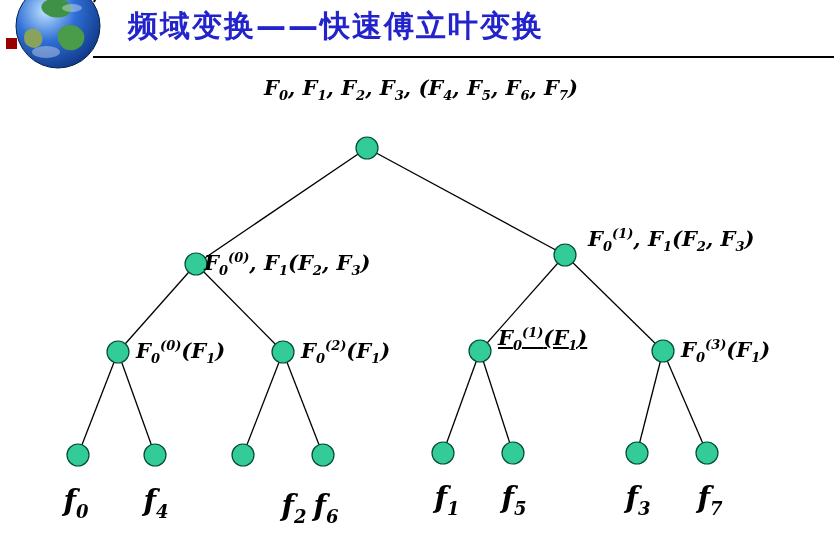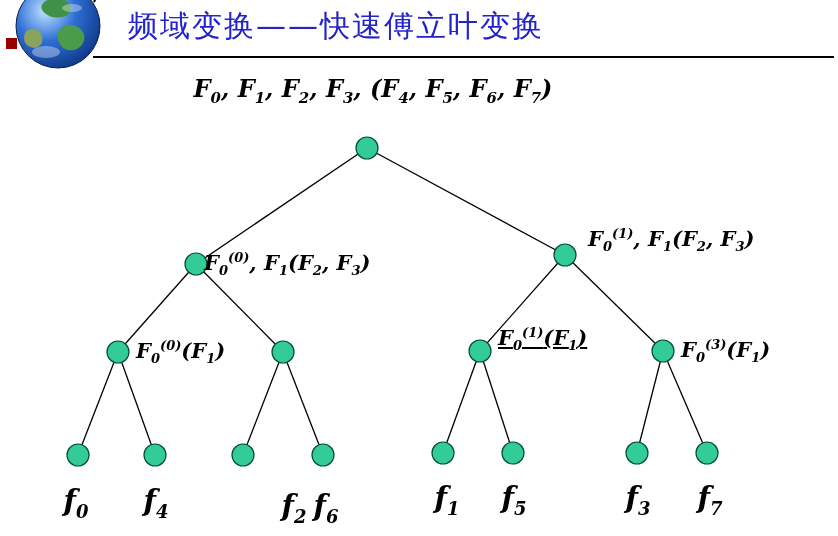--- a/index.html
+++ b/index.html
@@ -6,40 +6,40 @@
   .slide {
     position:relative; width:838px; height:536px;
     background:#ffffff; overflow:hidden;
     font-family:"DejaVu Serif", serif;
   }
   
   .globe-wrap { position:absolute; left:6px; top:-18px; width:104px; height:92px; }
   .slide-title {
     position:absolute; left:128px; top:6px; margin:0;
     font-family:"DejaVu Sans", sans-serif;
-    font-size:30px; font-weight:normal; letter-spacing:2px;
+    font-size:30px; font-weight:bold; letter-spacing:2px;
     color:#2323cc; white-space:nowrap;
   }
   .title-underline {
     position:absolute; left:93px; top:56px; width:741px; height:2px;
     background:#000000;
   }
   .red-accent { position:absolute; left:6px; top:38px; width:11px; height:11px; background:#990000; }
   
   .tree-svg { position:absolute; left:0; top:0; width:838px; height:536px; }
   .tree-svg line { stroke:#000000; stroke-width:1.3; }
   .tree-svg circle { fill:#33cc99; stroke:#004d33; stroke-width:1.2; }
   .math-label {
     position:absolute; white-space:nowrap; color:#000000;
     font-family:"DejaVu Serif", serif; font-style:italic; font-weight:bold;
     font-size:21px; line-height:1.1;
   }
   .math-label sup { font-size:0.62em; }
   .math-label sub { font-size:0.62em; }
-  .root-caption { font-size:24px; transform:translateX(-50%); }
+  .root-caption { font-size:21px; transform:translateX(-50%);margin-left:48px; }
   .leaf-label { font-size:29px; transform:translateX(-50%); }
 </style>
 </head>
 <body>
 
 <div class="slide">
 
   <div class="globe-wrap">
     <svg width="104" height="92" viewBox="0 0 104 92">
       <defs>
@@ -97,20 +97,21 @@
       <circle cx="707" cy="453" r="11"></circle>
     </g>
   </svg>
 
   <div class="math-label root-caption" style="left:373px; top:76px;">F<sub>0</sub>, F<sub>1</sub>, F<sub>2</sub>, F<sub>3</sub>, (F<sub>4</sub>, F<sub>5</sub>, F<sub>6</sub>, F<sub>7</sub>)</div>
 
   <div class="math-label" style="left:204px; top:251px;text-align:right;">F<sub>0</sub><sup>(0)</sup>, F<sub>1</sub>(F<sub>2</sub>, F<sub>3</sub>)</div>
   <div class="math-label" style="left:588px; top:227px;">F<sub>0</sub><sup>(1)</sup>, F<sub>1</sub>(F<sub>2</sub>, F<sub>3</sub>)</div>
 
   <div class="math-label" style="left:136px; top:339px;">F<sub>0</sub><sup>(0)</sup>(F<sub>1</sub>)</div>
+  <div class="math-label" style="left:301px; top:339px;">F<sub>0</sub><sup>(2)</sup>(F<sub>1</sub>)</div>
   <div class="math-label" style="left:498px; top:326px;text-decoration:underline;">F<sub>0</sub><sup>(1)</sup>(F<sub>1</sub>)</div>
   <div class="math-label" style="left:681px; top:338px;">F<sub>0</sub><sup>(3)</sup>(F<sub>1</sub>)</div>
 
   <div class="math-label leaf-label" style="left:76px;  top:486px;">f<sub>0</sub></div>
   <div class="math-label leaf-label" style="left:156px; top:486px;">f<sub>4</sub></div>
   <div class="math-label leaf-label" style="left:246px; top:491px;margin-left:48px;">f<sub>2</sub></div>
   <div class="math-label leaf-label" style="left:326px; top:491px;">f<sub>6</sub></div>
   <div class="math-label leaf-label" style="left:447px; top:483px;">f<sub>1</sub></div>
   <div class="math-label leaf-label" style="left:514px; top:483px;">f<sub>5</sub></div>
   <div class="math-label leaf-label" style="left:638px; top:483px;">f<sub>3</sub></div>

